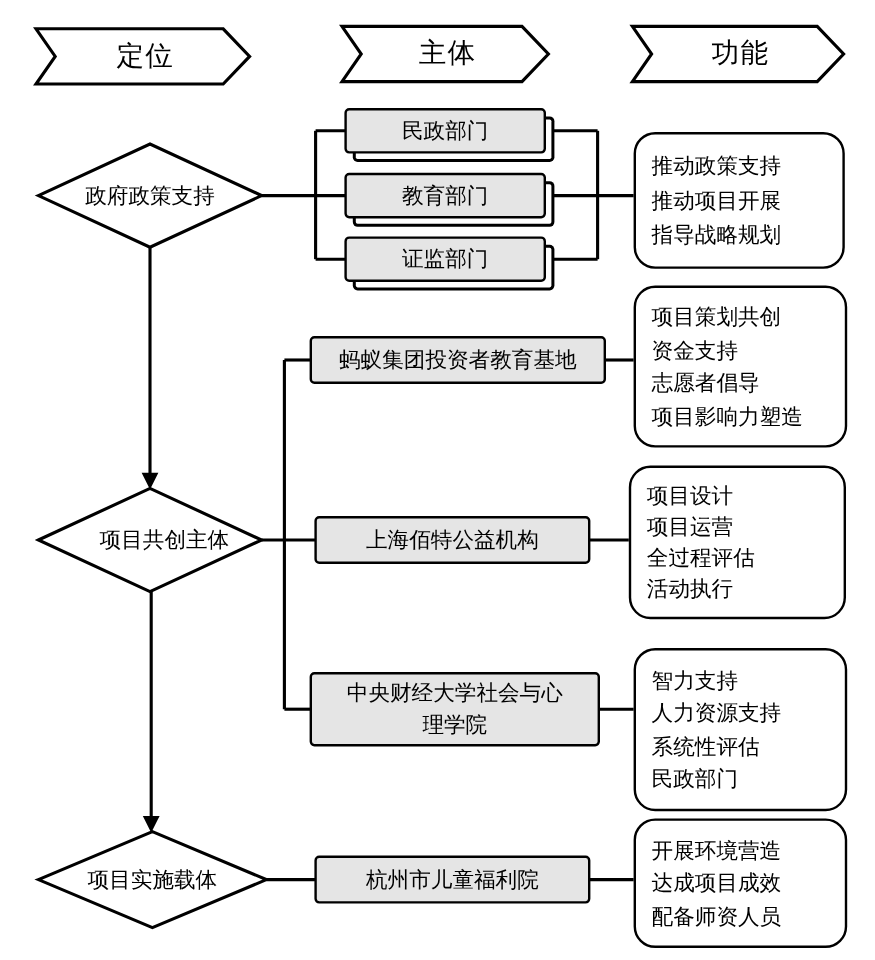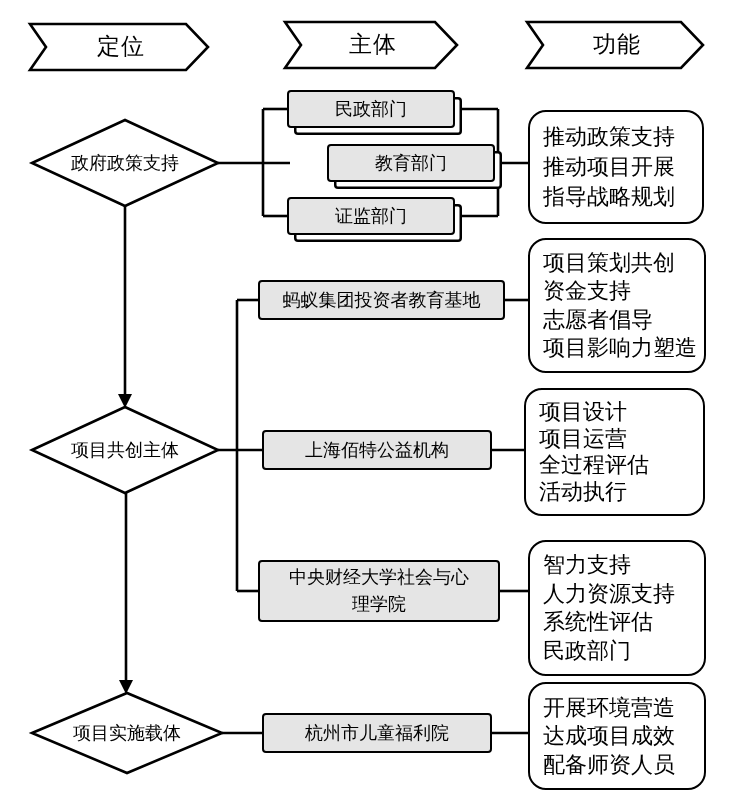--- a/index.html
+++ b/index.html
@@ -11,21 +11,21 @@
   .node{position:absolute;z-index:2;display:flex;align-items:center;justify-content:center;
     text-align:center;font-size:18px;line-height:1.35;box-sizing:border-box;}
   .header-label{font-size:23px;letter-spacing:1px;z-index:3;}
   .diamond-label{z-index:3;}
   .subject-box{border:2.5px solid #000;background:#e5e5e5;border-radius:4px;}
   .shadowed{box-shadow:7px 7px 0 -2.5px #ffffff, 7px 7px 0 0 #000000;}
   .wrap-tight{padding:0 26px;line-height:27px;}
   .func-box{border:2.5px solid #000;background:#fff;border-radius:18px;
     display:flex;flex-direction:column;justify-content:space-evenly;align-items:flex-start;
     padding:6px 8px 6px 13px;}
-  .func-line{font-size:22px;white-space:nowrap;line-height:1.0;}
+  .func-line{font-size:18px;white-space:nowrap;line-height:1.0;}
 </style>
 </head>
 <body>
 
 <div class="stage">
 
   <svg class="layer-svg" width="729" height="800" viewBox="0 0 729 800">
 
     <polygon points="30,24 186,24 208,47 186,70 30,70 46,47" fill="#fff" stroke="#000" stroke-width="2.6"></polygon>
     <polygon points="285,22 435,22 457,45 435,68 285,68 301,45" fill="#fff" stroke="#000" stroke-width="2.6"></polygon>
@@ -61,25 +61,25 @@
 
     <line x1="222" y1="733" x2="264" y2="733" stroke="#000" stroke-width="2.6"></line>
     <line x1="490" y1="733" x2="528" y2="733" stroke="#000" stroke-width="2.6"></line>
   </svg>
 
   <div class="node header-label" style="left:38px;top:24px;width:166px;height:46px;">定位</div>
   <div class="node header-label" style="left:293px;top:22px;width:160px;height:46px;">主体</div>
   <div class="node header-label" style="left:535px;top:22px;width:164px;height:46px;">功能</div>
 
   <div class="node diamond-label" style="left:32px;top:120px;width:186px;height:86px;">政府政策支持</div>
-  <div class="node diamond-label" style="left:32px;top:407px;width:186px;height:86px;">项目共创主体</div>
+  <div class="node diamond-label" style="left:44px;top:407px;width:186px;height:86px;">项目共创主体</div>
   <div class="node diamond-label" style="left:32px;top:693px;width:190px;height:80px;">项目实施载体</div>
 
   <div class="node subject-box shadowed" style="left:287px;top:90px;width:168px;height:38px;">民政部门</div>
-  <div class="node subject-box shadowed" style="left:287px;top:144px;width:168px;height:38px;margin-left:40px;">教育部门</div>
+  <div class="node subject-box shadowed" style="left:287px;top:144px;width:168px;height:38px;">教育部门</div>
   <div class="node subject-box shadowed" style="left:287px;top:197px;width:168px;height:38px;">证监部门</div>
 
   <div class="node subject-box" style="left:258px;top:280px;width:247px;height:40px;">蚂蚁集团投资者教育基地</div>
   <div class="node subject-box" style="left:262px;top:430px;width:230px;height:40px;">上海佰特公益机构</div>
   <div class="node subject-box wrap-tight" style="left:258px;top:560px;width:242px;height:62px;">中央财经大学社会与心理学院</div>
 
   <div class="node subject-box" style="left:262px;top:713px;width:230px;height:40px;">杭州市儿童福利院</div>
 
   <div class="node func-box" style="left:528px;top:110px;width:176px;height:114px;">
     <span class="func-line">推动政策支持</span>

